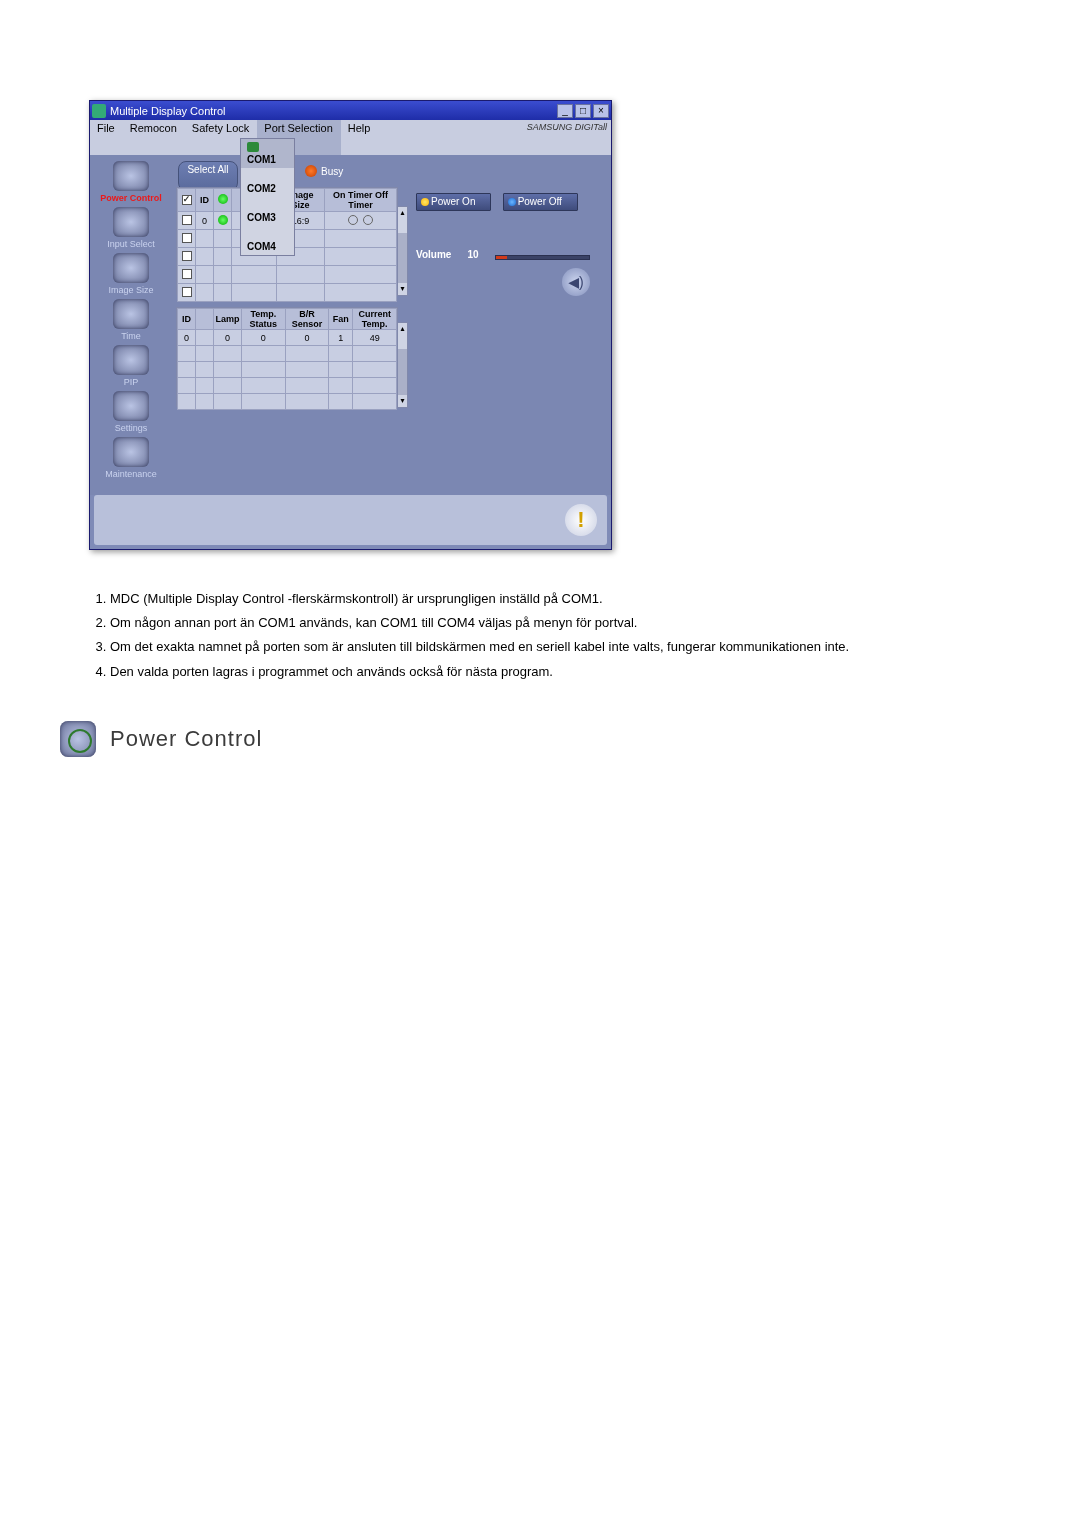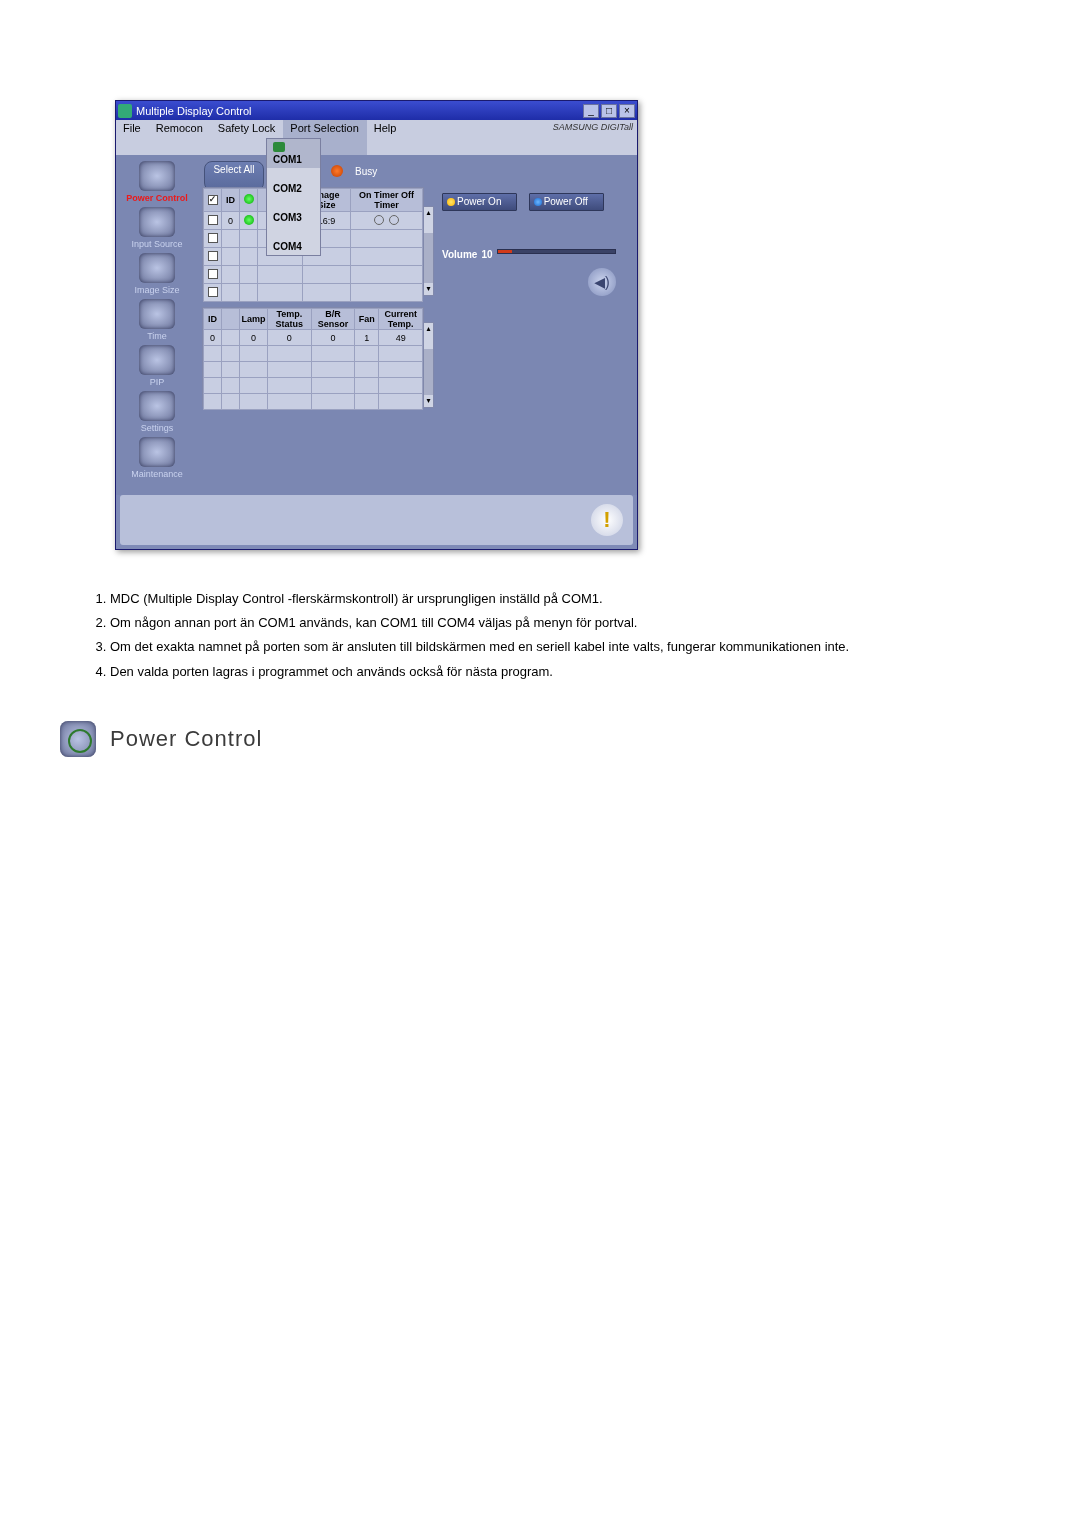--- a/index.html
+++ b/index.html
@@ -7,21 +7,21 @@
     font-family: Arial, Helvetica, sans-serif;
     background: #fff;
     width: 1080px;
     font-size: 13px;
     color: #000;
   }
   .page {
     padding: 100px 60px 60px 60px;
   }
   .screenshot-wrap {
-    margin-left: 55px;
+    margin-left: 29px;
     margin-bottom: 40px;
   }
   .screenshot {
     width: 523px;
     background: #7f8bb7;
     border: 1px solid #1a1a6e;
     box-shadow: 2px 2px 6px rgba(0,0,0,.4);
     position: relative;
   }
   
@@ -76,21 +76,21 @@
     width:60px; height:30px;
     background:linear-gradient(#6d7eb2,#5a6a9c);
     border:1px solid #45527a;
     color:#fff; font-size:10px;
     text-align:center; line-height:16px;
     border-radius:8px;
   }
   .busy {
     position:absolute; top:10px; left:133px;
     color:#fff; font-size:10px;
-    display:flex; align-items:center; gap:12px;
+    display:flex; align-items:center; gap:4px;
   }
   .busy .dot { width:12px; height:12px; border-radius:50%; background:radial-gradient(#ff7a2a,#c43e00); }
   
   .grid {
     position:absolute;
     top:32px; left:4px;
     width: 222px; height: 108px;
     background:#c8cee2;
     font-size:9px;
     color:#000;
@@ -135,21 +135,21 @@
     color:#fff; font-size:10px;
     line-height:16px; padding-left:14px;
     position:relative; margin: 0 4px;
   }
   .power-btn::before { content:""; position:absolute; left:4px; top:4px; width:8px; height:8px; border-radius:50%; }
   .power-btn.on::before { background:radial-gradient(#ffe76a,#ffb400); }
   .power-btn.off::before { background:radial-gradient(#6cb6ff,#1a6ad0); }
   .volume-row {
     margin-top:38px;
     color:#fff; font-size:10px; font-weight:bold;
-    display:flex; align-items:flex-start; gap:4px;
+    display:flex; align-items:flex-end; gap:16px;
     padding-left:4px;
   }
   .vol-track { flex:1; height:5px; background:#3a4266; border:1px solid #2a3050; position:relative; }
   .vol-fill { position:absolute; left:0; top:0; height:100%; width:12%; background:#d23a1a; }
   .vol-icon {
     width:28px; height:28px; border-radius:50%;
     background:radial-gradient(#cbd4ee,#8390bc);
     display:flex; align-items:center; justify-content:center;
     color:#3a4570; font-size:14px;
     margin: 8px 0 0 auto;
@@ -214,21 +214,21 @@
 
       <div class="app-body">
 
         <div class="sidebar">
           <div class="side-item active">
             <div class="side-icon inner"></div>
             <span>Power Control</span>
           </div>
           <div class="side-item">
             <div class="side-icon inner"></div>
-            <span>Input Source</span>
+            <span>Input Select</span>
           </div>
           <div class="side-item">
             <div class="side-icon inner"></div>
             <span>Image Size</span>
           </div>
           <div class="side-item">
             <div class="side-icon inner"></div>
             <span>Time</span>
           </div>
           <div class="side-item">

